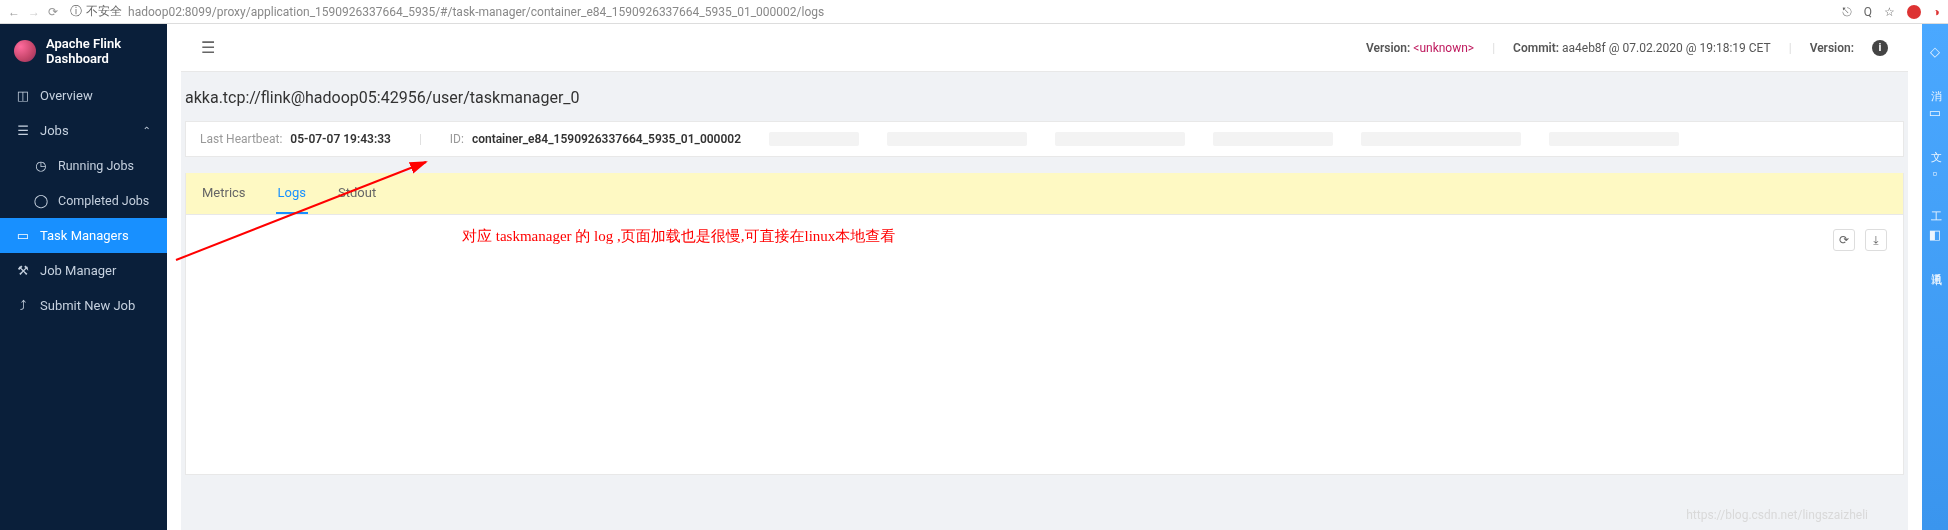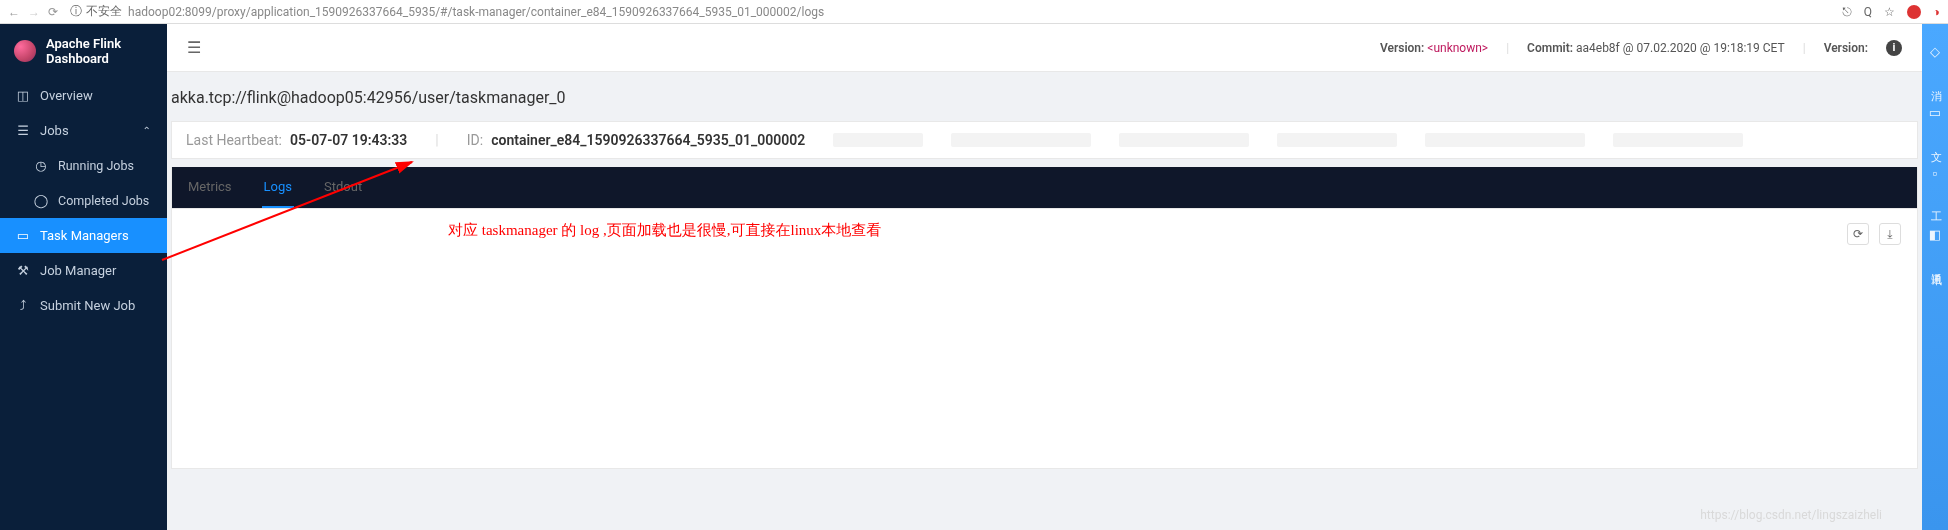--- a/index.html
+++ b/index.html
@@ -6,21 +6,21 @@
     body { font-family: -apple-system, BlinkMacSystemFont, "Segoe UI", Roboto, Arial, sans-serif; font-size: 13px; color: #333; overflow: hidden; }
     
     
     .browser-bar { height: 24px; background: #fff; border-bottom: 1px solid #ddd; display: flex; align-items: center; padding: 0 8px; gap: 12px; color: #666; font-size: 12px; }
     .browser-nav { display: flex; gap: 8px; color: #999; }
     .browser-nav span { cursor: pointer; }
     .url-area { flex: 1; display: flex; align-items: center; gap: 6px; color: #555; }
     .insecure { color: #666; display: flex; align-items: center; gap: 4px; }
     .browser-right { display: flex; gap: 12px; align-items: center; }
     
-    .app { display: flex; height: calc(100vh - 24px); }
+    .app { display: flex; height: calc(100vh - 24px); gap: 14px; }
     
     
     .sidebar { width: 167px; background: #0a1f3a; color: #b8c5d6; display: flex; flex-direction: column; flex-shrink: 0; }
     .sidebar-header { display: flex; align-items: center; padding: 12px 14px; gap: 10px; color: #fff; font-weight: 600; font-size: 13px; }
     .logo-circle { width: 22px; height: 22px; border-radius: 50%; background: radial-gradient(circle at 30% 30%, #ff6b9d, #c44569 60%, #8b2e5f); flex-shrink: 0; }
     .sidebar-menu { list-style: none; }
     .sidebar-item { display: flex; align-items: center; padding: 10px 16px; gap: 10px; cursor: pointer; font-size: 13px; color: #c5d0de; }
     .sidebar-item.active { background: #1890ff; color: #fff; }
     .sidebar-item.sub { padding-left: 34px; font-size: 12.5px; }
     .sidebar-item .chev { margin-left: auto; font-size: 10px; }
@@ -31,27 +31,27 @@
     .topbar { height: 48px; background: #fff; display: flex; align-items: center; padding: 0 20px; border-bottom: 1px solid #e8e8e8; }
     .collapse-btn { color: #666; cursor: pointer; font-size: 16px; }
     .topbar-right { margin-left: auto; display: flex; align-items: center; gap: 18px; font-size: 12px; color: #555; }
     .topbar-right b { font-weight: 600; }
     .sep { color: #ddd; }
     .info-circle { width: 16px; height: 16px; border-radius: 50%; background: #444; color: #fff; display: inline-flex; align-items: center; justify-content: center; font-size: 11px; font-weight: 700; }
     
     .content { padding: 16px 4px; flex: 1; position: relative; }
     .page-title { font-size: 16px; color: #333; margin-bottom: 14px; font-weight: 400; }
     
-    .info-row { background: #fff; border: 1px solid #e8e8e8; padding: 10px 14px; display: flex; align-items: center; gap: 28px; font-size: 14px; margin-bottom: 8px; flex-wrap: nowrap; overflow: hidden; }
+    .info-row { background: #fff; border: 1px solid #e8e8e8; padding: 10px 14px; display: flex; align-items: center; gap: 28px; font-size: 12px; margin-bottom: 16px; flex-wrap: nowrap; overflow: hidden; }
     .info-row .lbl { color: #999; }
     .info-row .val { color: #333; font-weight: 600; }
     .info-pair { display: flex; gap: 8px; align-items: center; }
     .redacted { background: #f3f3f3; height: 14px; border-radius: 2px; }
     
-    .tabs { display: flex; background: #0f172a; border: 1px solid #e8e8e8; border-top: none; padding: 0 14px; gap: 28px; }
+    .tabs { display: flex; background: #fef9c3; border: 1px solid #e8e8e8; border-top: none; padding: 0 14px; gap: 28px; }
     .tab { padding: 12px 2px; font-size: 13px; color: #666; cursor: pointer; border-bottom: 2px solid transparent; }
     .tab.active { color: #1890ff; border-bottom-color: #1890ff; }
     
     .log-panel { background: #fff; border: 1px solid #e8e8e8; border-top: none; min-height: 260px; position: relative; padding: 12px 16px; }
     .annotation { color: #ff0000; font-family: SimSun, serif; font-size: 15px; position: absolute; left: 276px; top: 12px; }
     .log-actions { position: absolute; right: 16px; top: 14px; display: flex; gap: 10px; color: #666; }
     .log-actions span { width: 22px; height: 22px; border: 1px solid #ddd; border-radius: 3px; display: inline-flex; align-items: center; justify-content: center; cursor: pointer; font-size: 12px; }
     
     
     .edge-bar { width: 26px; background: linear-gradient(#4aa8ff, #3a95ee); display: flex; flex-direction: column; align-items: center; padding-top: 20px; gap: 22px; color: #fff; font-size: 11px; flex-shrink: 0; }

